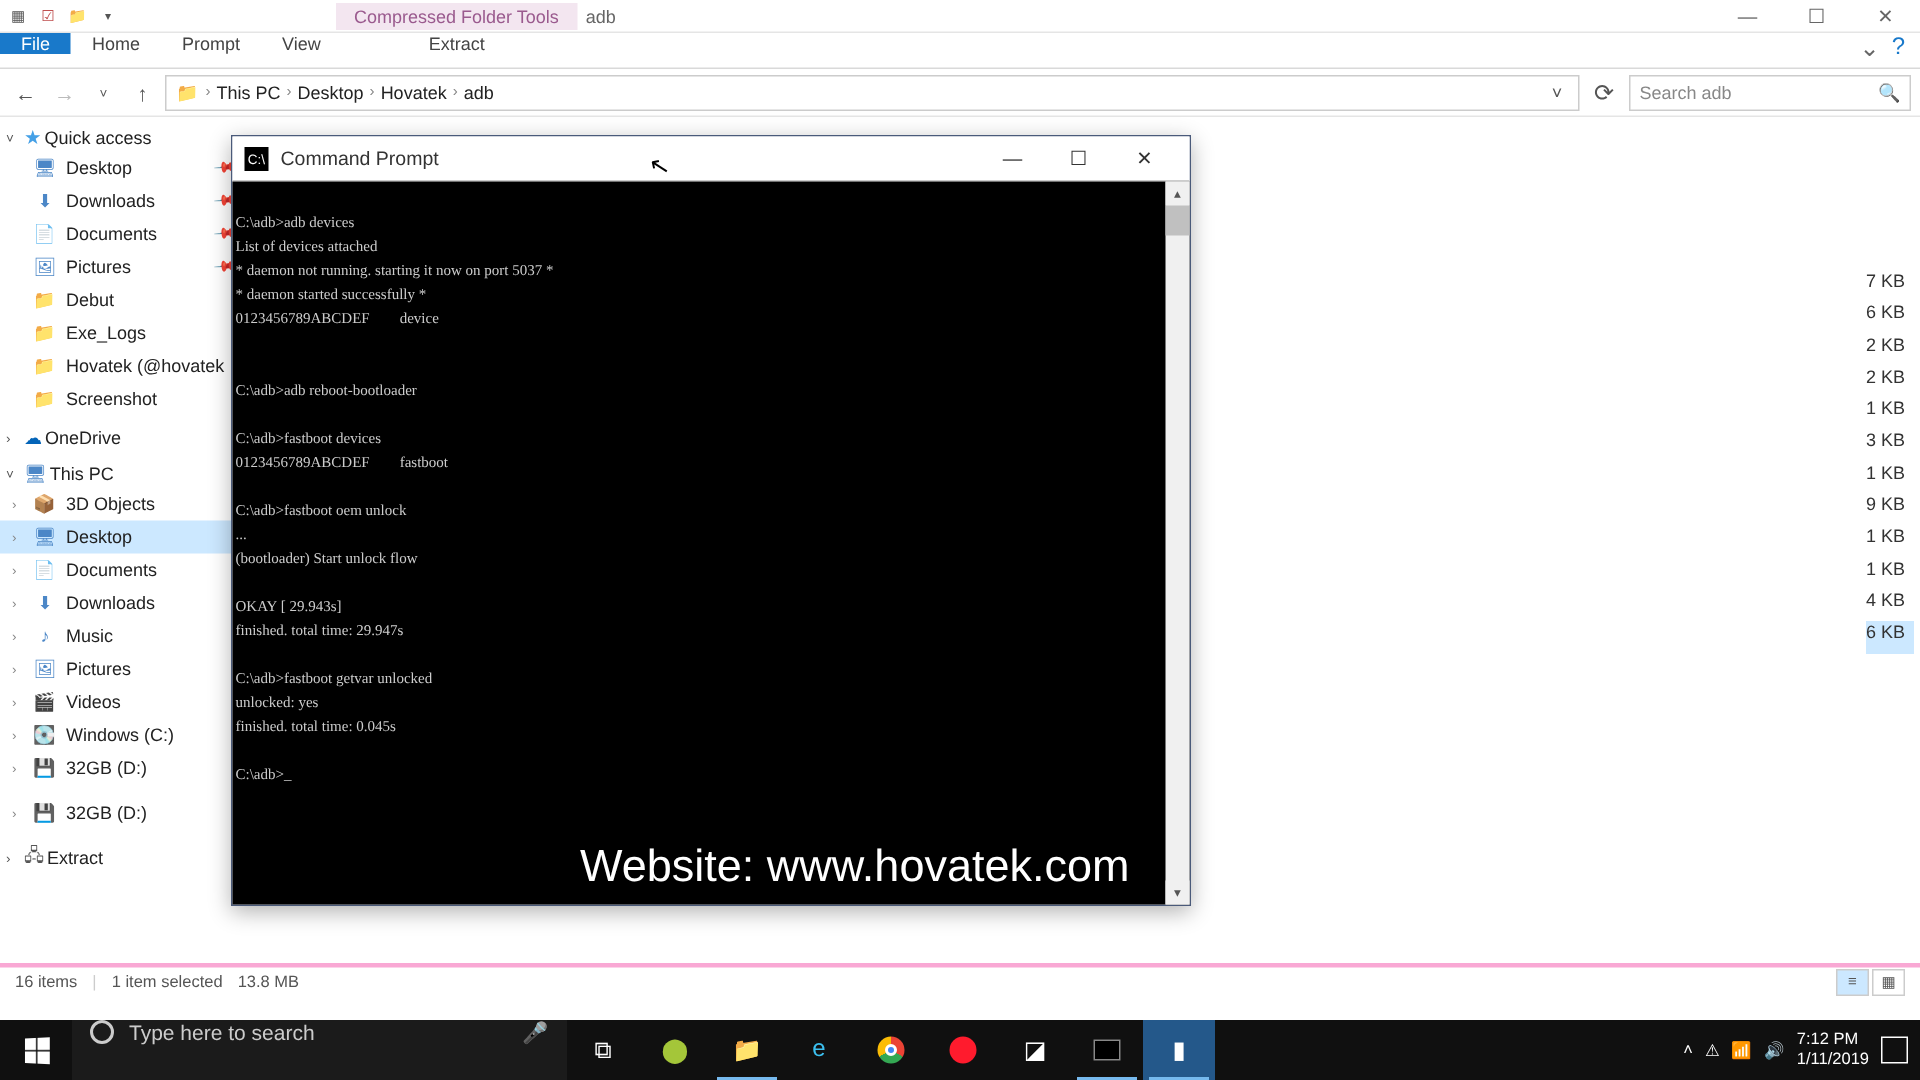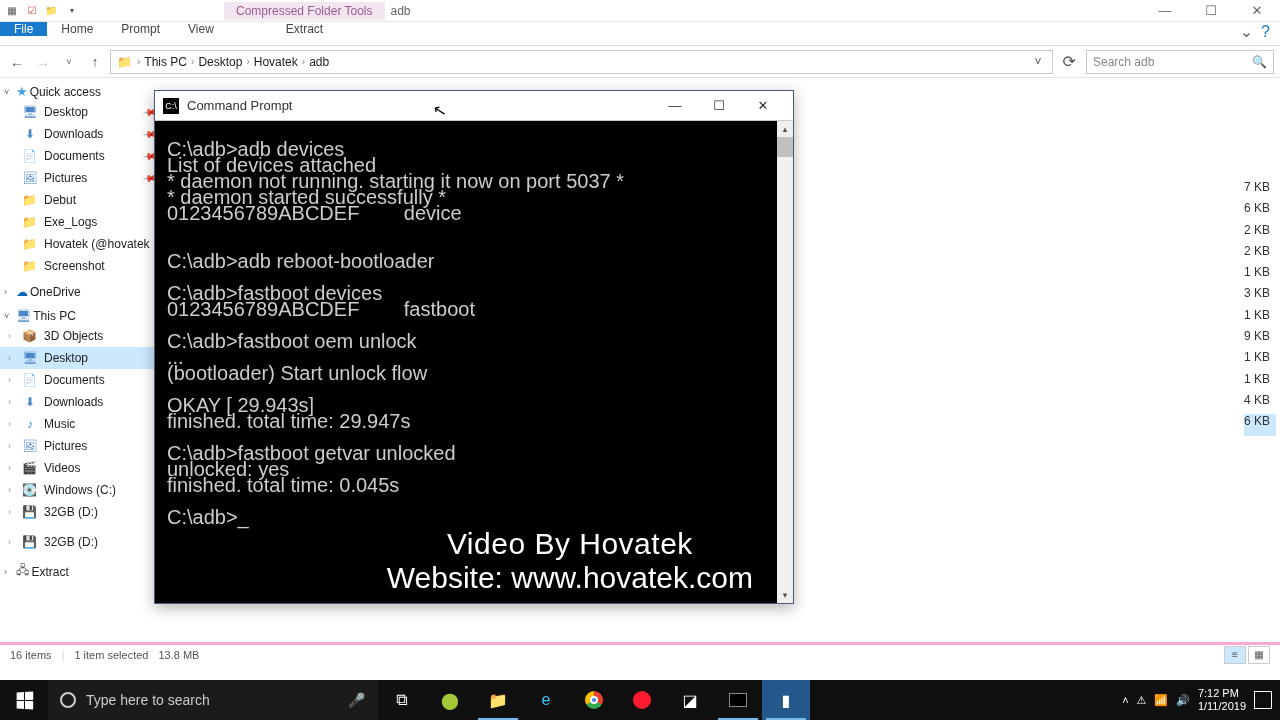--- a/index.html
+++ b/index.html
@@ -72,34 +72,34 @@
 .statusbar .viewbtn.active{background:#cce8ff}
 
 
 .cmdwin{position:absolute;left:154px;top:90px;width:640px;height:514px;border:1px solid #4a5a7a;background:#fff;box-shadow:0 4px 14px rgba(0,0,0,.3)}
 .cmdtitle{height:30px;background:#fff;display:flex;align-items:center;padding:0 8px;gap:8px;border-bottom:1px solid #ccc}
 .cmdtitle .cmdicon{width:16px;height:16px;background:#000;color:#fff;font-size:9px;display:flex;align-items:center;justify-content:center}
 .cmdtitle .lbl{font-size:13px;color:#333}
 .cmdtitle .cmdctrls{margin-left:auto;display:flex}
 .cmdctrls div{width:44px;height:28px;display:flex;align-items:center;justify-content:center;font-size:13px;color:#333}
 .cmdbody{position:relative;height:482px;background:#000;display:flex}
-.cmdcontent{flex:1;padding:4px 12px;white-space:pre;font-family:Liberation Sans, sans-serif;font-size:20px;line-height:16px;color:#ccc;overflow:hidden}
+.cmdcontent{flex:1;padding:4px 2px;white-space:pre;font-family:Liberation Serif, serif;font-size:10px;line-height:16px;color:#ccc;overflow:hidden}
 .cmdscroll{width:16px;background:#f0f0f0;position:relative}
 .cmdscroll .up,.cmdscroll .dn{height:16px;background:#f0f0f0;display:flex;align-items:center;justify-content:center;font-size:9px;color:#555}
 .cmdscroll .dn{position:absolute;bottom:0;width:100%}
 .cmdscroll .thumb{position:absolute;top:16px;width:100%;height:20px;background:#c0c0c0}
 .overlay{position:absolute;right:40px;bottom:8px;color:#fff;text-align:center;font-family:"Segoe UI",sans-serif}
 .overlay .l1{font-size:30px;font-weight:300;letter-spacing:.5px}
 .overlay .l2{font-size:30px;font-weight:300}
 .cursor-ptr{position:absolute;left:433px;top:101px;font-size:16px;color:#000;pointer-events:none;transform:rotate(-12deg)}
 
 
 .taskbar{position:absolute;bottom:0;left:0;right:0;height:40px;background:#101010;display:flex;align-items:center}
 .taskbar .start{width:48px;height:40px;display:flex;align-items:center;justify-content:center;color:#fff}
-.taskbar .search{width:330px;height:40px;background:#1b1b1b;display:flex;align-items:center;padding:0 12px;gap:10px;color:#ccc;font-size:14px}
+.taskbar .search{width:330px;height:40px;background:#1b1b1b;display:flex;padding:0 12px;gap:10px;color:#ccc;font-size:14px}
 .taskbar .search .circ{width:16px;height:16px;border:2px solid #ccc;border-radius:50%}
 .taskbar .mic{color:#888}
 .taskbtn{width:48px;height:40px;display:flex;align-items:center;justify-content:center;color:#fff;font-size:16px;position:relative}
 .taskbtn.running::after{content:"";position:absolute;bottom:0;left:4px;right:4px;height:2px;background:#76b9ed}
 .tray{margin-left:auto;display:flex;align-items:center;padding:0 8px;gap:8px;color:#fff;font-size:11px}
 .tray .clock{text-align:left;line-height:13px}
 .tray .notif{width:18px;height:18px;border:1px solid #fff}
 .winlogo{display:grid;grid-template-columns:8px 8px;grid-template-rows:8px 8px;gap:1px;transform:perspective(40px) rotateY(-14deg)}
 .winlogo span{background:#fff}
 </style>
@@ -340,21 +340,20 @@
 unlocked: yes
 finished. total time: 0.045s
 
 C:\adb&gt;_</div>
     <div class="cmdscroll">
       <div class="up">▴</div>
       <div class="thumb"></div>
       <div class="dn">▾</div>
     </div>
     <div class="overlay">
-      <div class="l1">Video By Hovatek</div>
       <div class="l2">Website: www.hovatek.com</div>
     </div>
   </div>
 </div>
 <div class="cursor-ptr">↖</div>
 
 <div class="taskbar">
   <div class="start">
       <div class="winlogo">
         <span></span>

